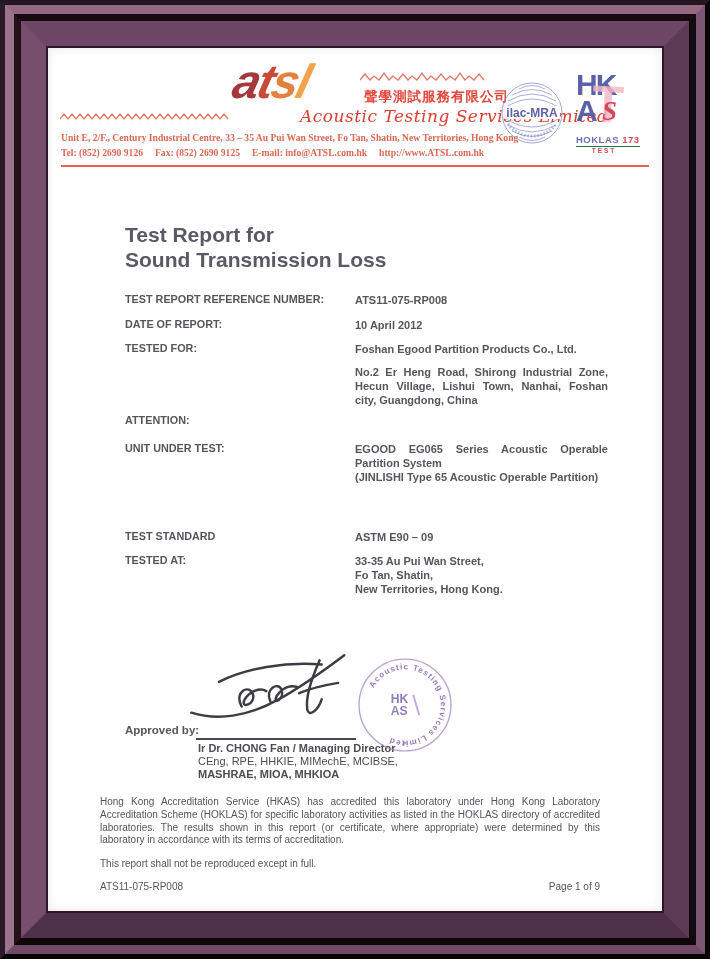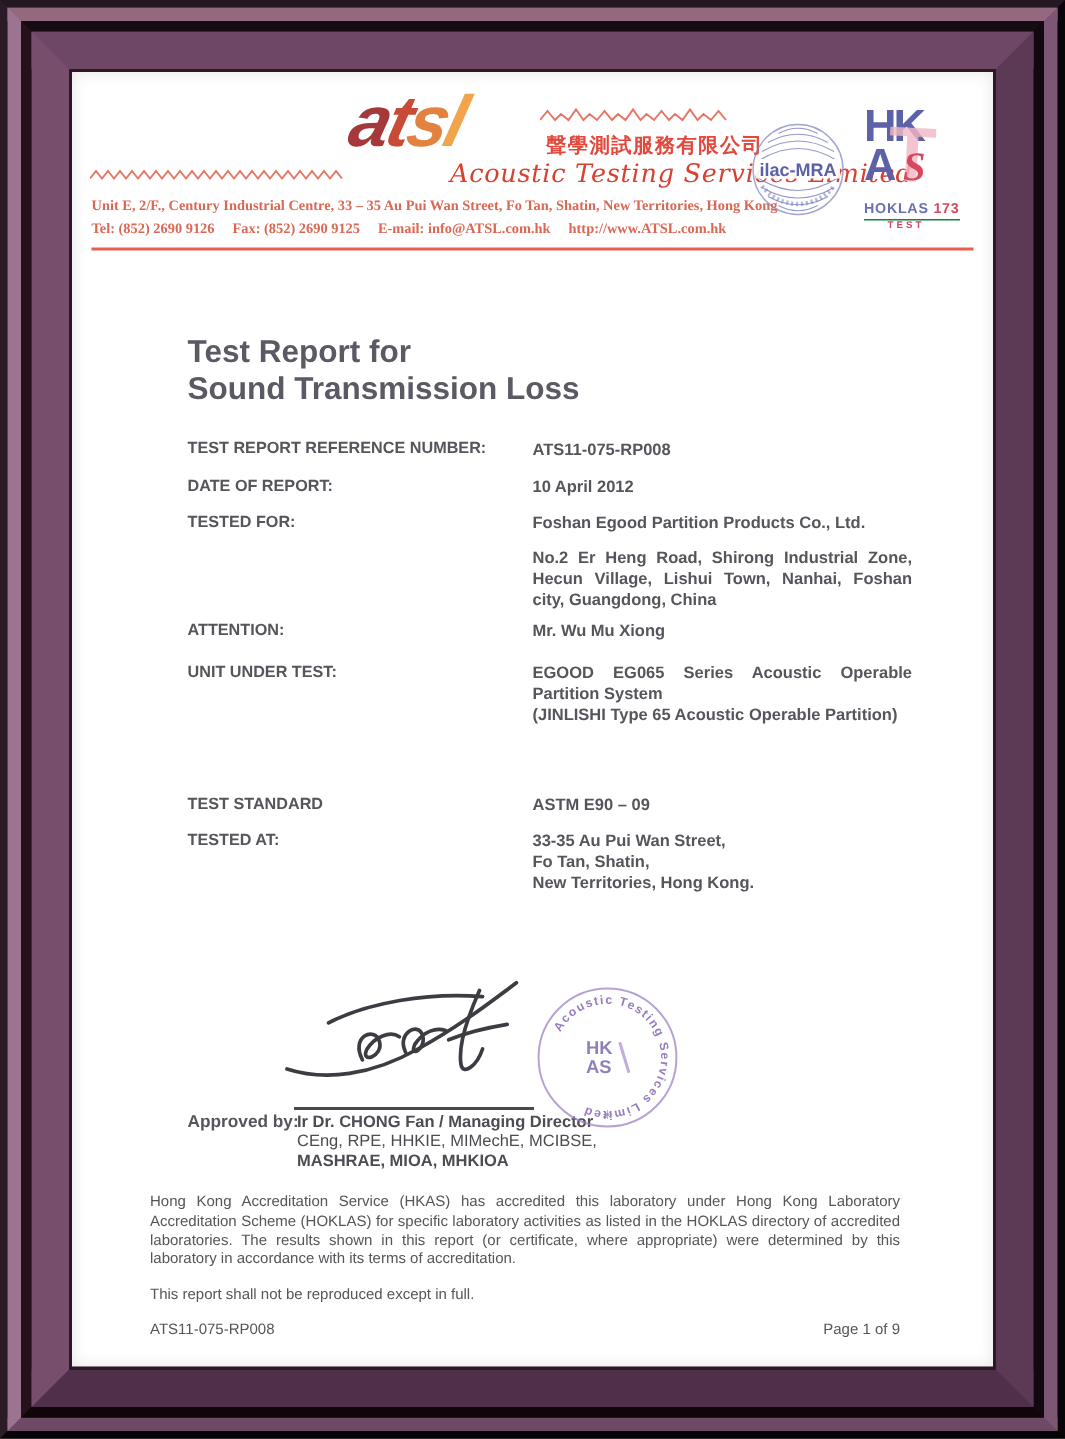--- a/index.html
+++ b/index.html
@@ -58,21 +58,21 @@
            font-weight:bold; color:#5a5964;margin-top:24px; }
 
   
   .lbl { position:absolute; left:77px; font-size:10.8px; font-weight:bold; color:#56555b; }
   .val { position:absolute; left:307px; width:253px; font-size:11px; font-weight:bold;
          color:#56555b; line-height:14px; }
   .just { text-align:justify; }
   .mline { line-height:13.8px; }
 
   
-  .approved-label { position:absolute; left:77px; top:676px; font-size:11.5px; font-weight:bold;margin-top:18px; }
+  .approved-label { position:absolute; left:77px; top:676px; font-size:11.5px; font-weight:bold; }
   .signature { position:absolute; left:140px; top:600px; }
   .sig-line { position:absolute; left:148px; top:690px; width:160px; height:2px; background:#47474d; }
   .sig-name  { position:absolute; left:150px; top:694px; font-size:11px; font-weight:bold; color:#4c4c52; }
   .sig-quals { position:absolute; left:150px; top:707px; font-size:11px; font-weight:normal; color:#4c4c52; }
   .sig-quals2{ position:absolute; left:150px; top:720px; font-size:11px; font-weight:bold; color:#4c4c52; }
   .stamp { position:absolute; left:308px; top:608px; opacity:.9; }
 
   
   .foot-acc  { position:absolute; left:52px; top:748px; width:500px; font-size:10px;
                line-height:12.8px; text-align:justify; color:#55555a; }
@@ -142,21 +142,20 @@
 
       <div class="lbl" style="top:270px">DATE OF REPORT:</div>
       <div class="val" style="top:270px">10 April 2012</div>
 
       <div class="lbl" style="top:294px">TESTED FOR:</div>
       <div class="val" style="top:294px">Foshan Egood Partition Products Co., Ltd.</div>
 
       <div class="val just mline" style="top:318px">No.2 Er Heng Road, Shirong Industrial Zone, Hecun Village, Lishui Town, Nanhai, Foshan city, Guangdong, China</div>
 
       <div class="lbl" style="top:366px">ATTENTION:</div>
-      <div class="val" style="top:366px">Mr. Wu Mu Xiong</div>
 
       <div class="lbl" style="top:394px">UNIT UNDER TEST:</div>
       <div class="val just" style="top:394px">EGOOD EG065 Series Acoustic Operable Partition System</div>
       <div class="val just" style="top:422px">(JINLISHI Type 65 Acoustic Operable Partition)</div>
 
       <div class="lbl" style="top:482px">TEST STANDARD</div>
       <div class="val" style="top:482px">ASTM E90 – 09</div>
 
       <div class="lbl" style="top:506px">TESTED AT:</div>
       <div class="val" style="top:506px">

